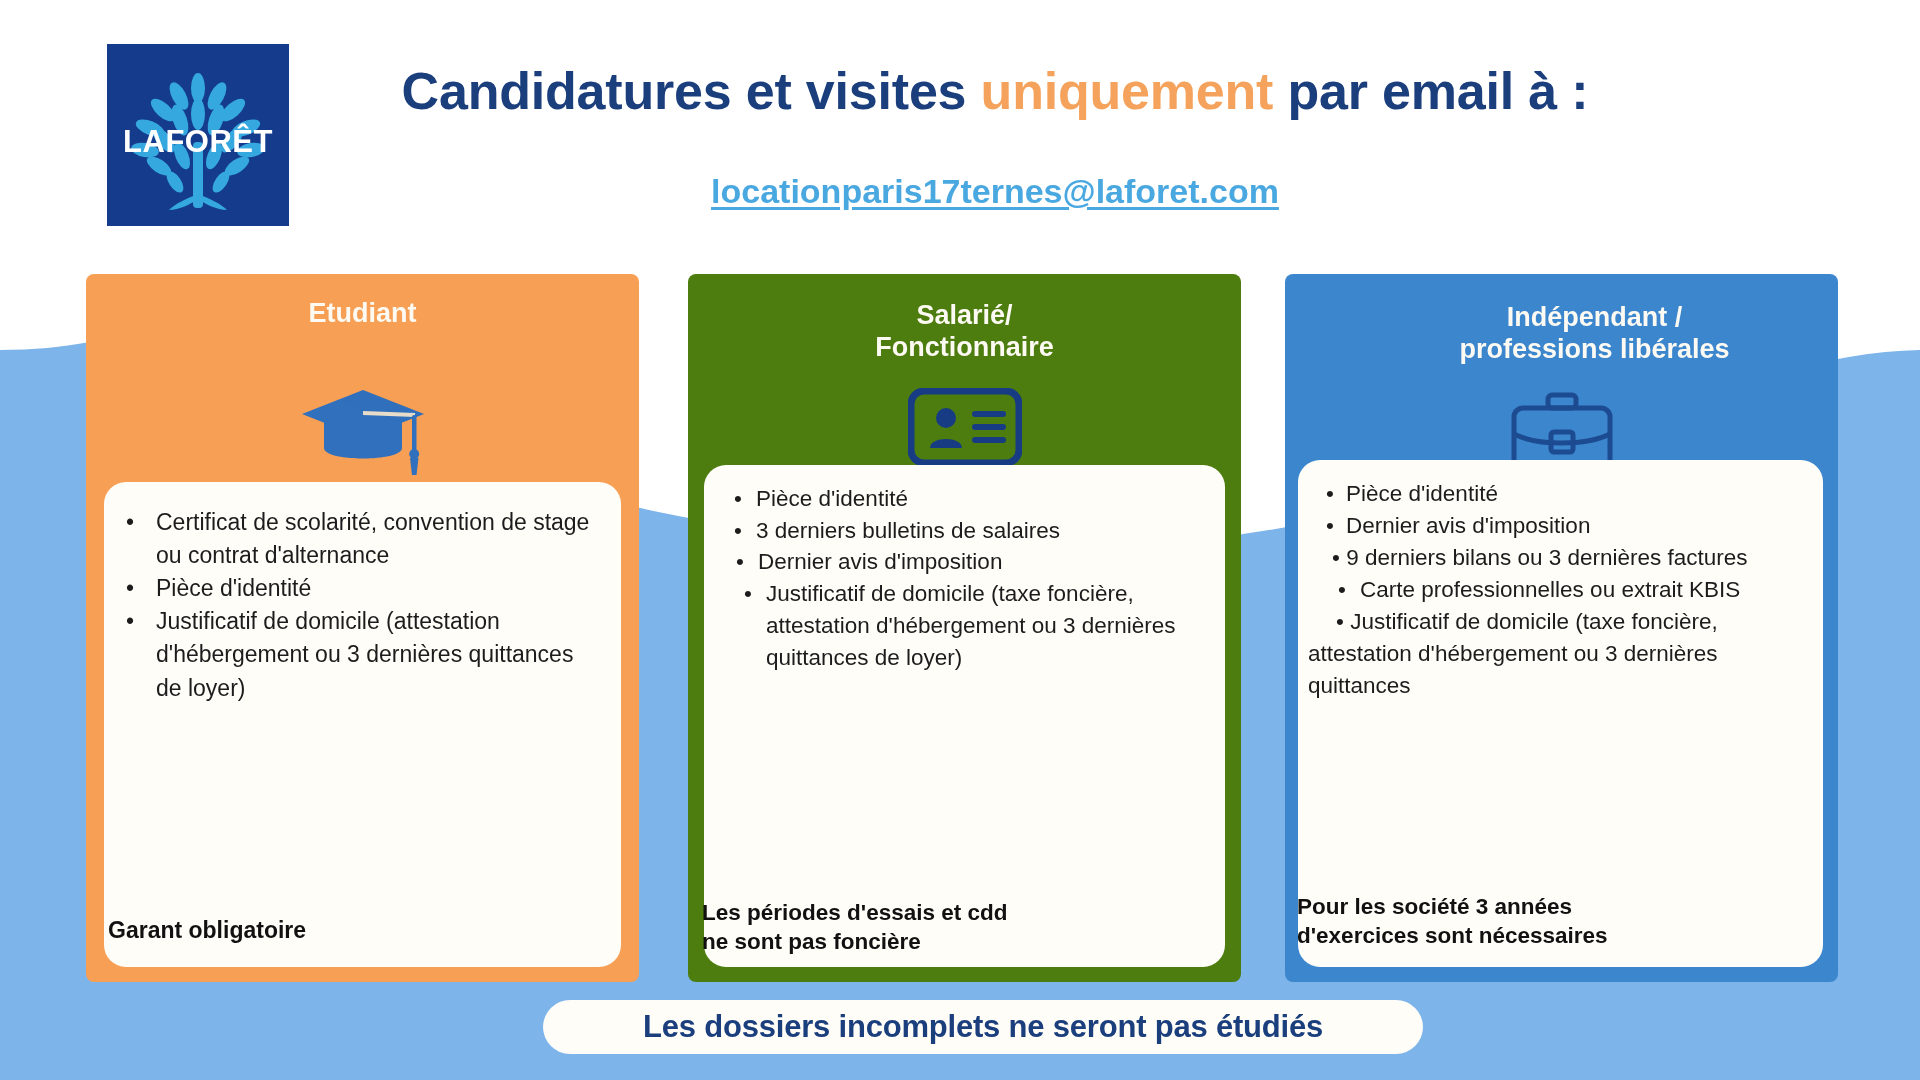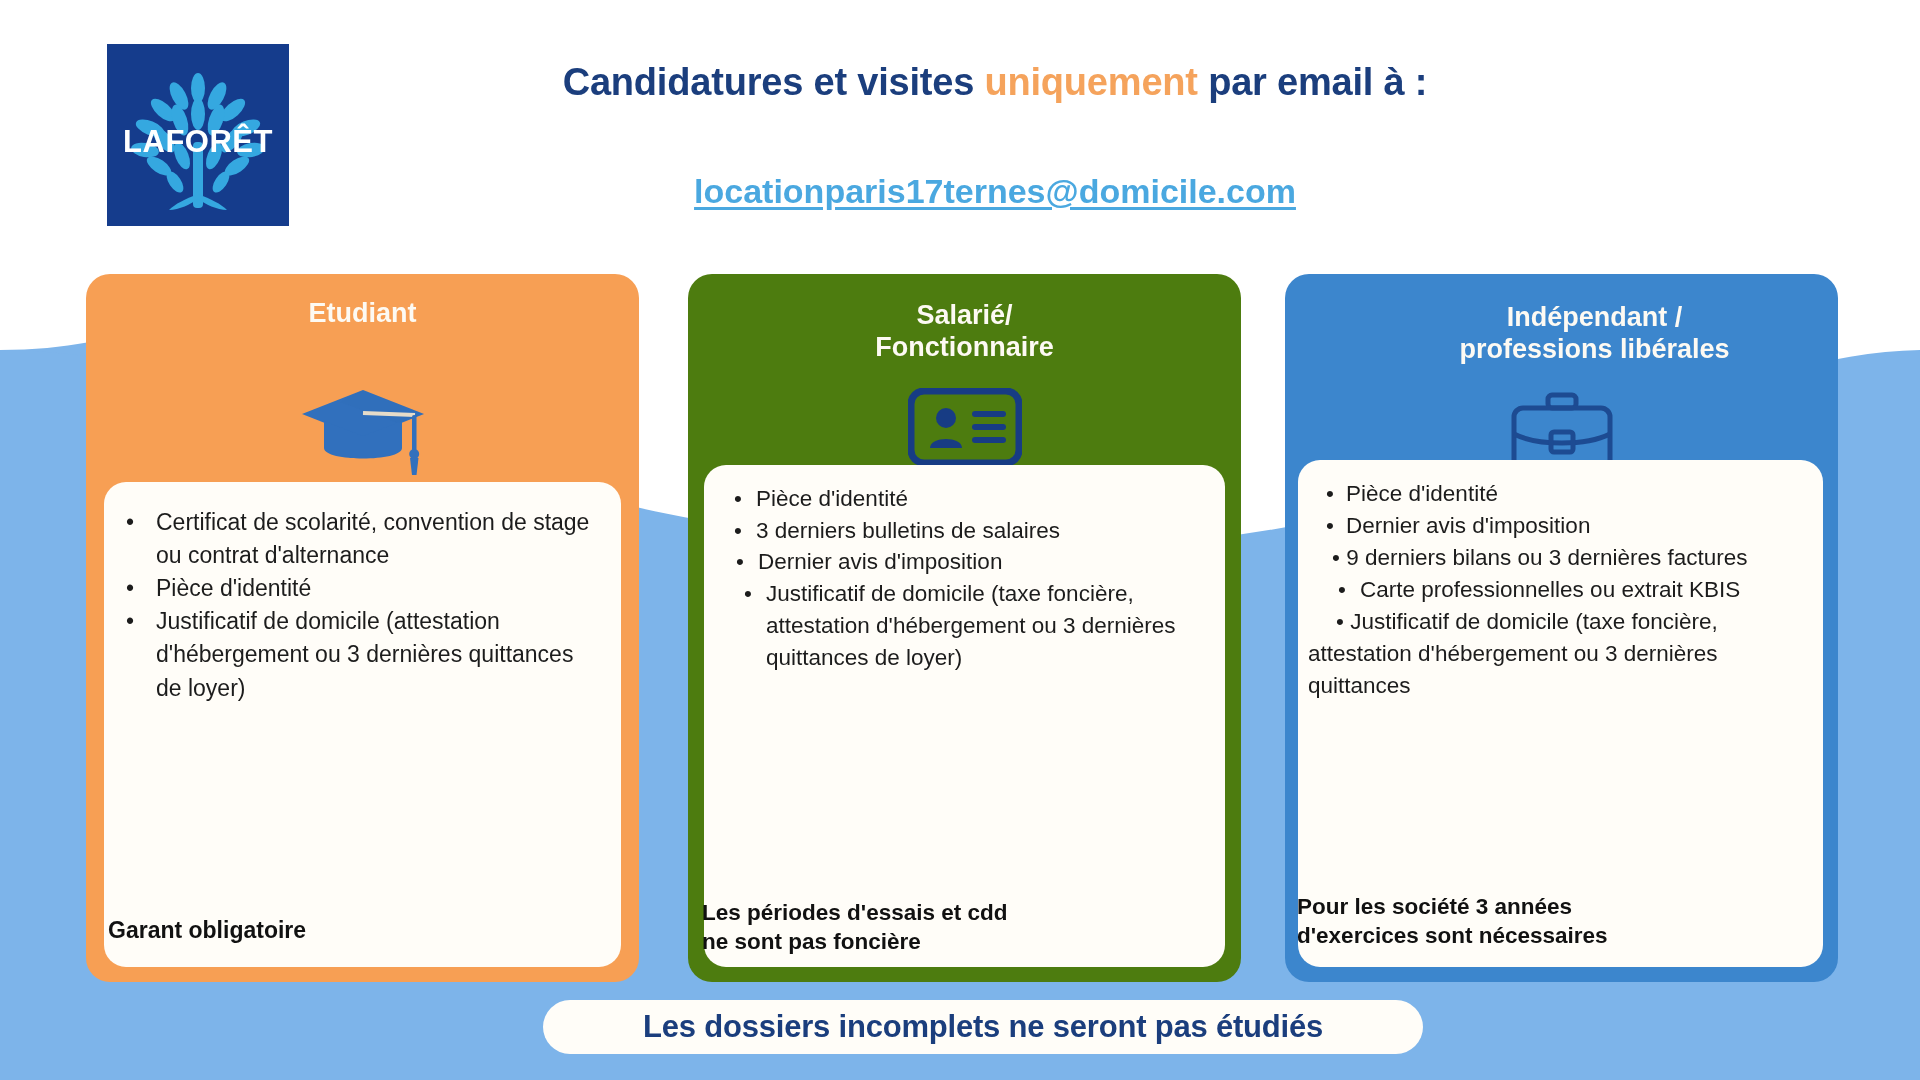--- a/index.html
+++ b/index.html
@@ -41,21 +41,21 @@
     z-index: 5;
   }
   #logo svg { display: block; }
 
   #headline {
     position: absolute;
     left: 330px;
     top: 60px;
     width: 1330px;
     text-align: center;
-    font-size: 38px;
+    font-size: 52px;
     font-weight: bold;
     color: #1b3e7d;
     letter-spacing: -0.2px;
     z-index: 5;
     line-height: 1.2;
   }
   #headline .hl-accent { color: #f5a35c; }
 
   #email-link {
     position: absolute;
@@ -71,21 +71,21 @@
     z-index: 5;
     cursor: pointer;
   }
 
   
   .card {
     position: absolute;
     top: 274px;
     width: 553px;
     height: 708px;
-    border-radius: 24px;
+    border-radius: 8px;
     z-index: 4;
   }
   #card-0 { left: 86px;   background: #f79f54; }
   #card-1 { left: 688px;  background: #4d7c0f; }
   #card-2 { left: 1285px; background: #3c86cd; }
 
   .card-title {
     position: absolute;
     left: 0;
     width: 100%;
@@ -225,21 +225,21 @@
           <ellipse cx="68" cy="138" rx="6" ry="12" transform="rotate(-34 68 138)"></ellipse>
           <ellipse cx="114" cy="138" rx="6" ry="12" transform="rotate(34 114 138)"></ellipse>
         </g>
       </g>
       <text x="91" y="108" text-anchor="middle" font-family="Liberation Sans, sans-serif" font-size="31" font-weight="bold" fill="#ffffff" letter-spacing="0.5">LAFORÊT</text>
     </svg>
   </div>
 
   <div id="headline"><span>Candidatures et visites </span><span class="hl-accent">uniquement</span><span> par email à :</span></div>
 
-  <a id="email-link" href="#">locationparis17ternes@domicile.com</a>
+  <a id="email-link" href="#">locationparis17ternes@laforet.com</a>
 
   <div class="card" id="card-0">
     <div class="card-title">Etudiant</div>
     <div class="card-icon">
       <svg width="130" height="95" viewBox="0 0 130 95">
         <path d="M65 8 L126 32 L65 56 L4 32 Z" fill="#3170bd"></path>
         <path d="M65 8 L126 32 L100 41 L42 20 Z" fill="#2f6ab4" opacity="0.15"></path>
         <path d="M26 39 L26 66 C26 80 104 80 104 66 L104 39 L65 54 Z" fill="#3170bd"></path>
         <path d="M65 31 L117 33" stroke="#e6dcc9" stroke-width="4" fill="none"></path>
         <rect x="114" y="33" width="4.5" height="36" rx="2" fill="#3170bd"></rect>

